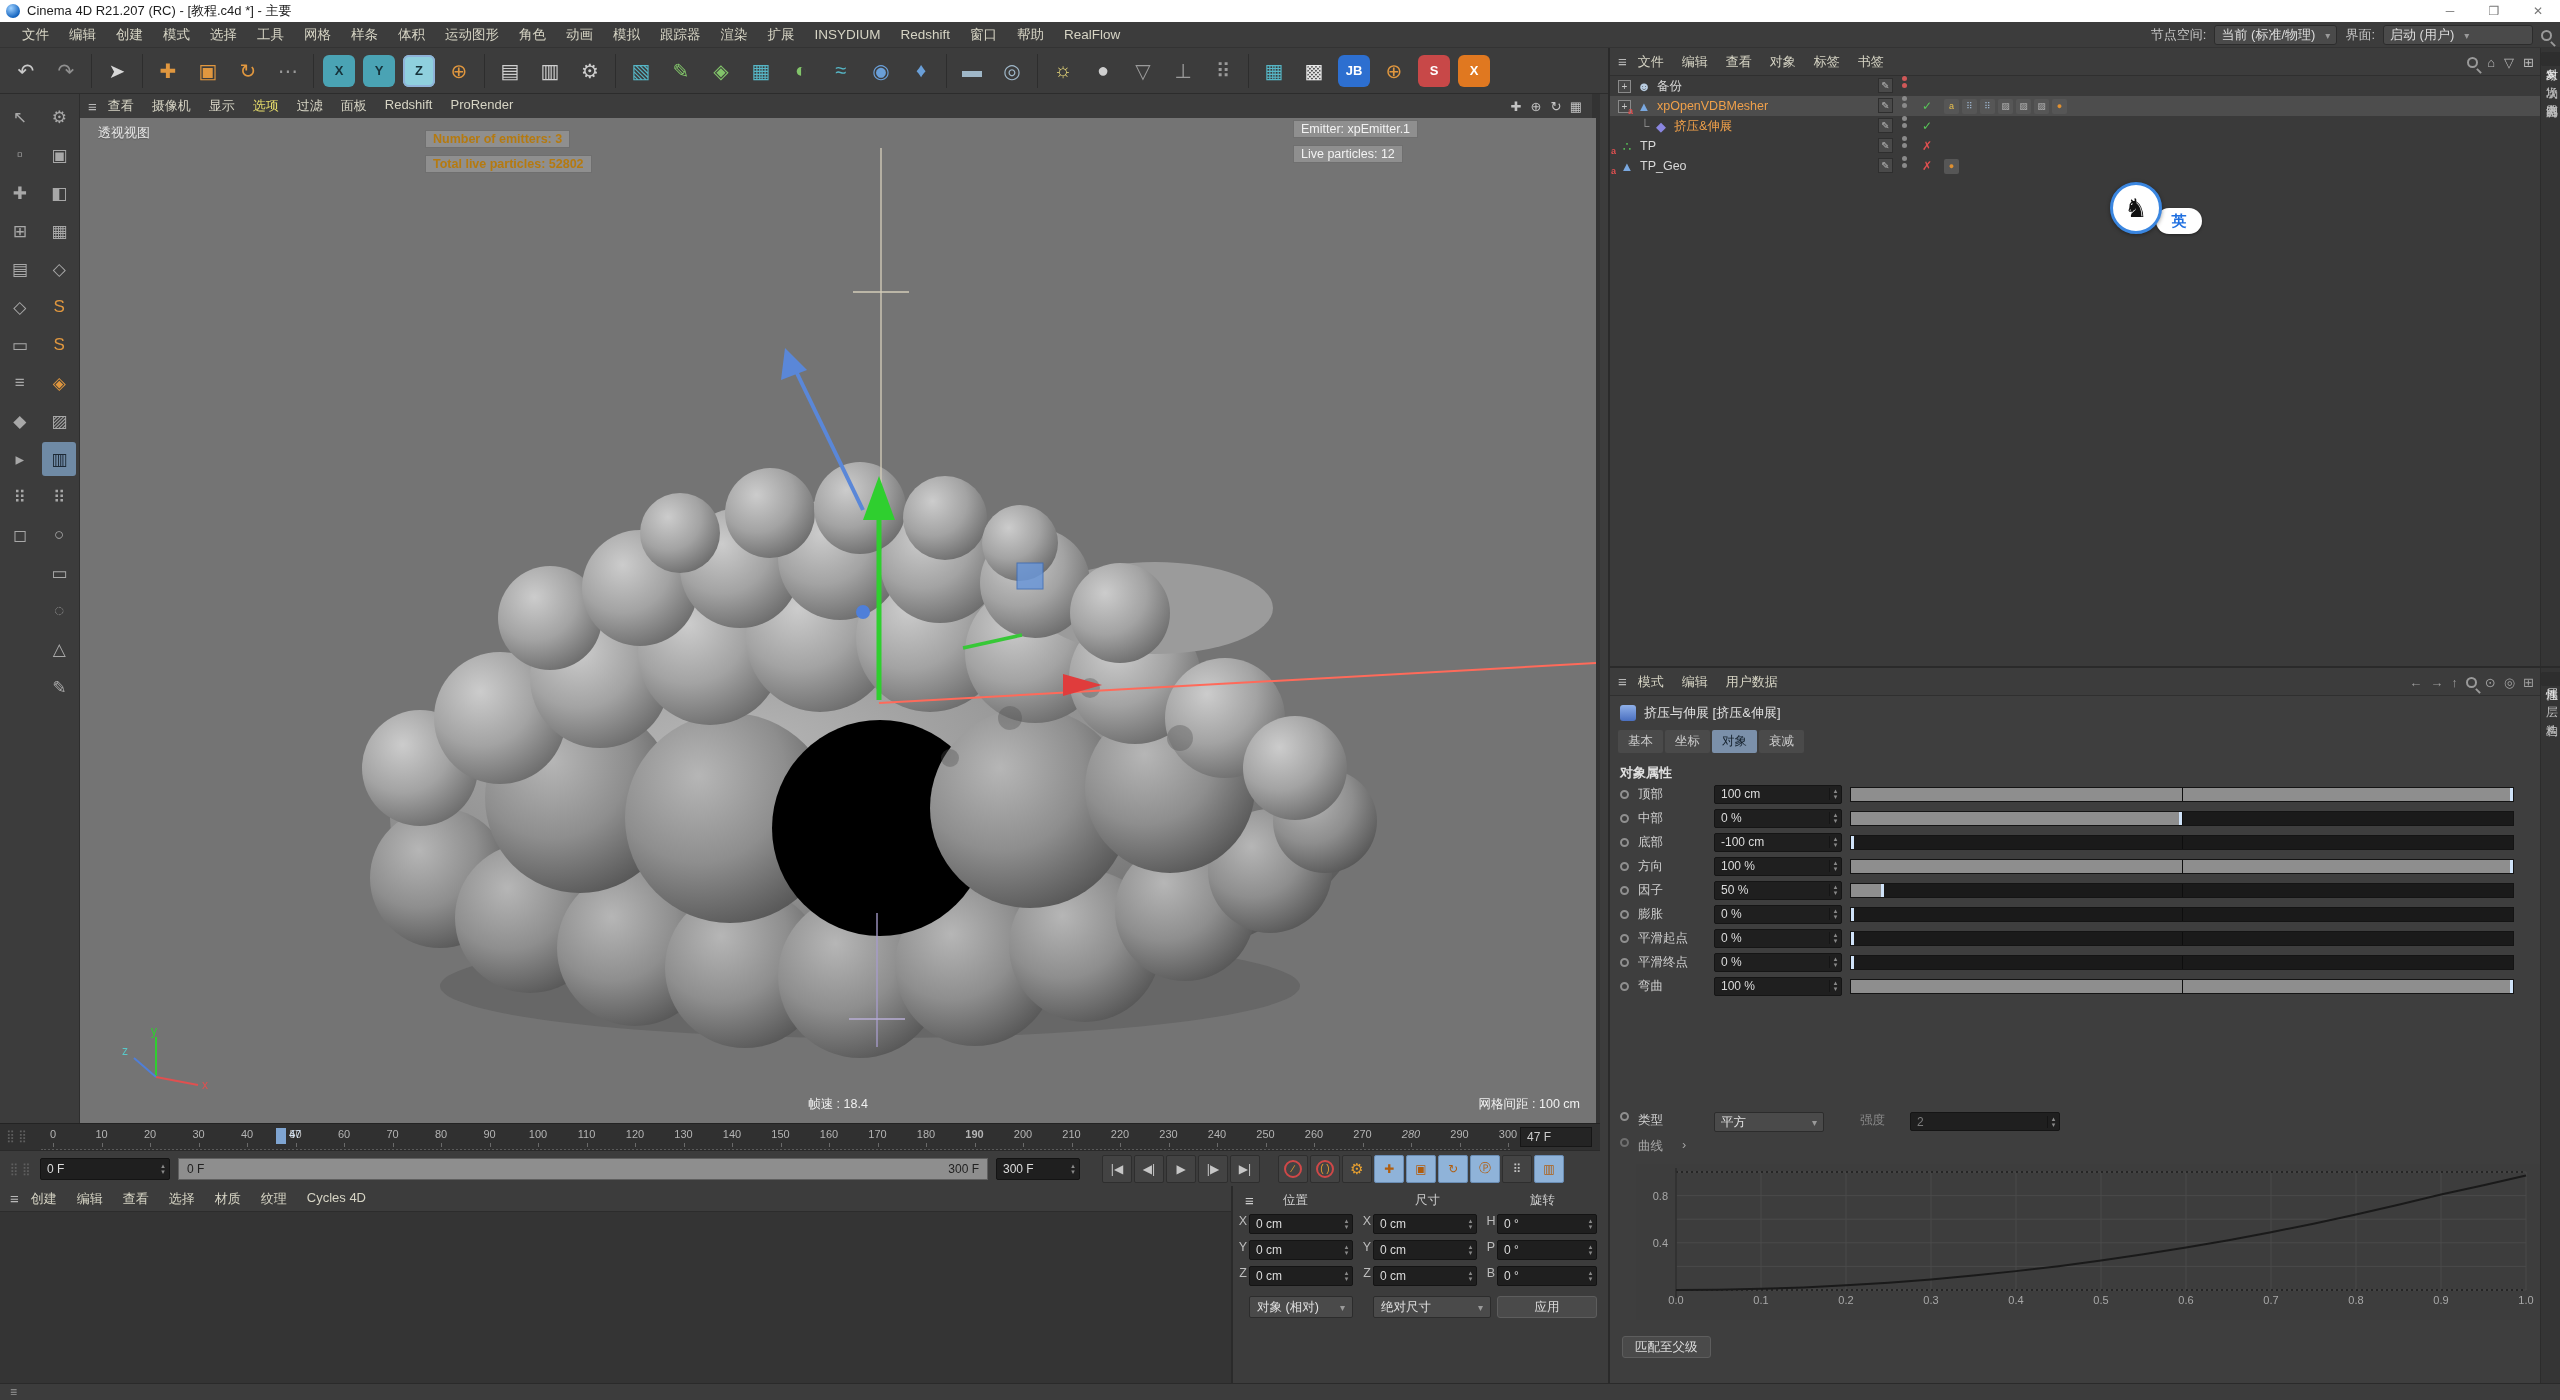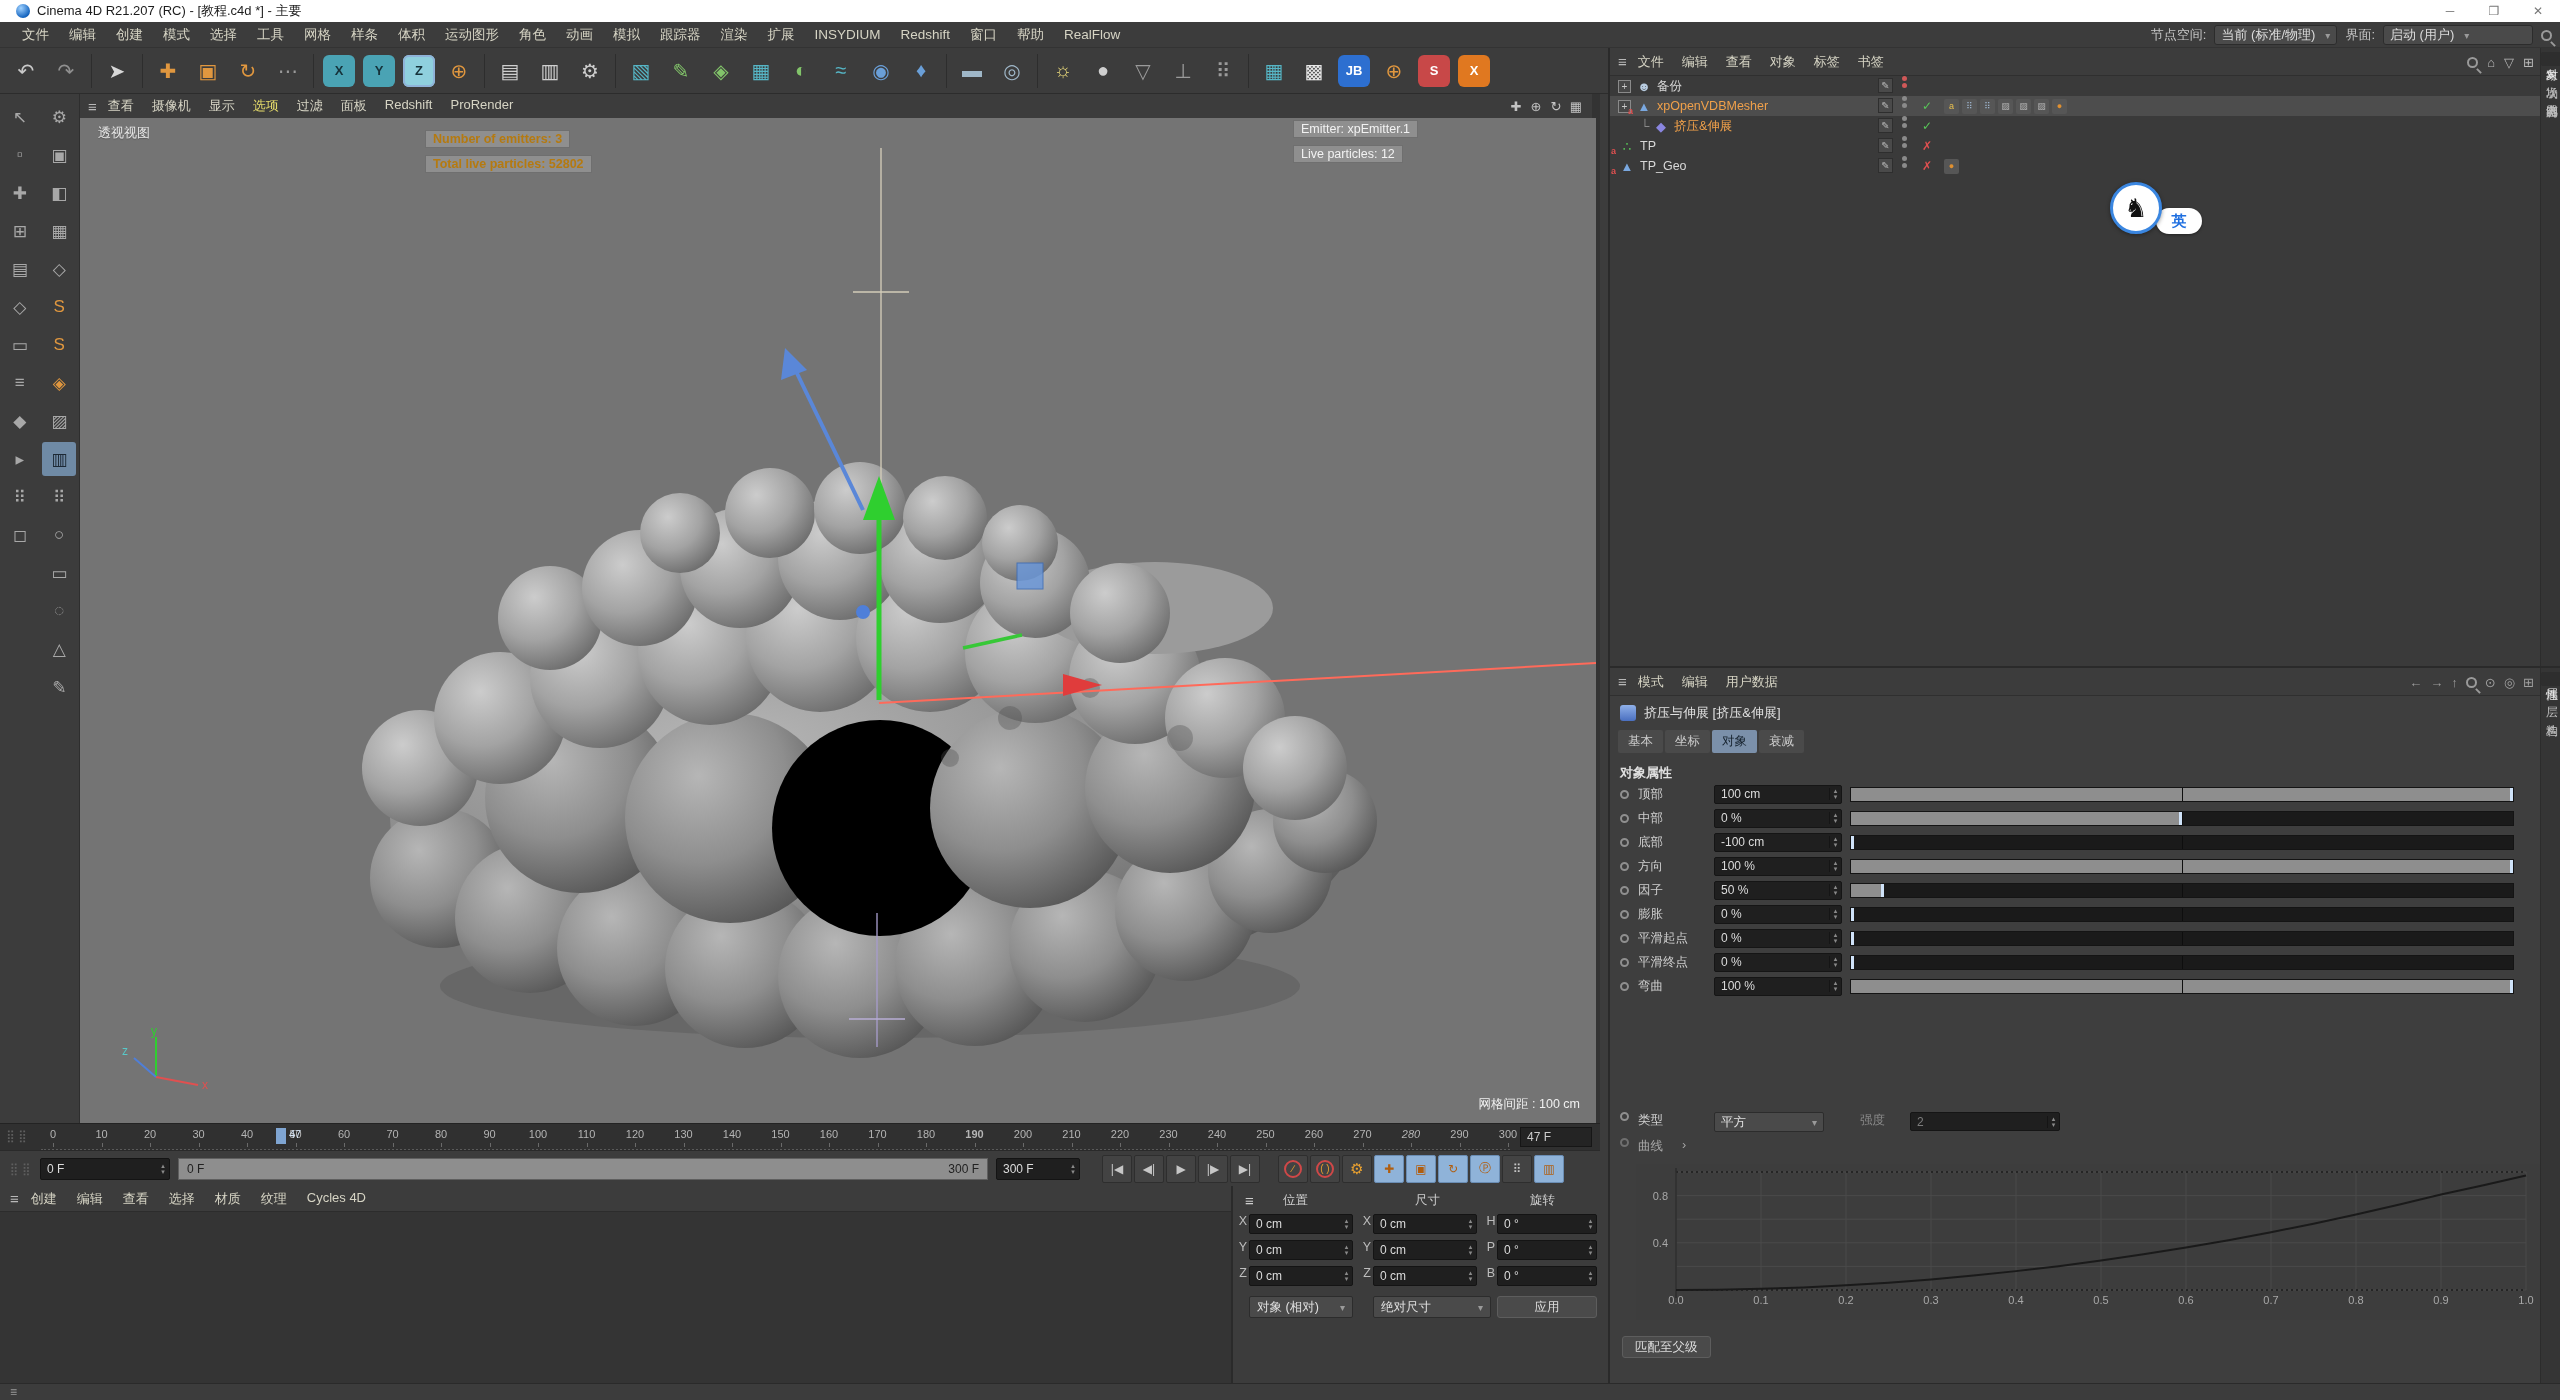--- a/index.html
+++ b/index.html
@@ -1,20 +1,20 @@
 <!DOCTYPE html>
 <html><head>
 <meta charset="utf-8">
 <style>
   *{box-sizing:border-box;margin:0;padding:0}
   html,body{width:2560px;height:1400px;overflow:hidden}
   body{font-family:"Liberation Sans","DejaVu Sans",sans-serif;background:#3c3c3c;color:#d2d2d2;position:relative;font-size:13px}
   .abs{position:absolute}
   
-  #titlebar{left:0;top:0;width:2560px;height:22px;background:#ffffff;color:#1d1d1d;display:flex;align-items:center;padding-left:16px;font-size:13px}
+  #titlebar{left:0;top:0;width:2560px;height:22px;background:#ffffff;color:#1d1d1d;display:flex;align-items:center;padding-left:6px;font-size:13px}
   #c4d-logo{width:14px;height:14px;border-radius:50%;background:radial-gradient(circle at 35% 30%,#9fd1ff,#1565c0 70%,#0b3c78);margin-right:7px;flex:0 0 auto}
   #win-controls{position:absolute;right:0;top:0;height:22px;display:flex}
   #win-controls span{width:44px;height:22px;display:flex;align-items:center;justify-content:center;color:#777;font-size:12px}
   
   #menubar{left:0;top:22px;width:2560px;height:26px;background:#3c3c3c;border-bottom:1px solid #333;display:flex;align-items:center;padding-left:12px}
   .mitem{padding:0 10px;color:#d6d4c4;font-size:13.5px;white-space:nowrap}
   #menubar-right{position:absolute;right:8px;top:22px;height:26px;display:flex;align-items:center;gap:8px;font-size:13px;color:#c6c6c6}
   .mini-select{background:#4a4a4a;border:1px solid #2c2c2c;border-radius:3px;height:20px;display:flex;align-items:center;padding:0 6px;gap:10px;color:#dcdcdc;white-space:nowrap}
   .mini-select .dd{color:#9a9a9a;font-size:10px}
   .mag{width:11px;height:11px;border:2px solid #9a9a9a;border-radius:50%;position:relative;display:inline-block}
@@ -393,20 +393,21 @@
         <circle cx="783" cy="494" r="7" fill="#4f7fd9"></circle>
         <rect x="937" y="445" width="26" height="26" fill="#6b97d8" opacity="0.85" stroke="#3d6db8"></rect>
         <path d="M883,530 L942,517" stroke="#37c837" stroke-width="3.5" fill="none"></path>
       </g>
     </svg>
     <span id="vp-label">透视视图</span>
     <span class="hudbadge hud-orange" style="left:345px;top:12px">Number of emitters: 3</span>
     <span class="hudbadge hud-orange" style="left:345px;top:37px">Total live particles: 52802</span>
     <span class="hudbadge hud-white" style="left:1213px;top:2px">Emitter: xpEmitter.1</span>
     <span class="hudbadge hud-white" style="left:1213px;top:27px">Live particles: 12</span>
+    <span id="vp-fps">帧速 : 18.4</span>
     <span id="vp-grid">网格间距 : 100 cm</span>
     <svg id="vp-axis" viewBox="0 0 110 70">
       <line x1="38" y1="52" x2="38" y2="12" stroke="#2fcf2f" stroke-width="2"></line>
       <line x1="38" y1="52" x2="80" y2="60" stroke="#e05050" stroke-width="2"></line>
       <line x1="38" y1="52" x2="16" y2="33" stroke="#4f7fd9" stroke-width="2"></line>
       <text x="33" y="10" fill="#2fcf2f" font-size="12">y</text>
       <text x="84" y="64" fill="#e05050" font-size="12">x</text>
       <text x="4" y="30" fill="#58c8c8" font-size="12">z</text>
     </svg>
   </div>

